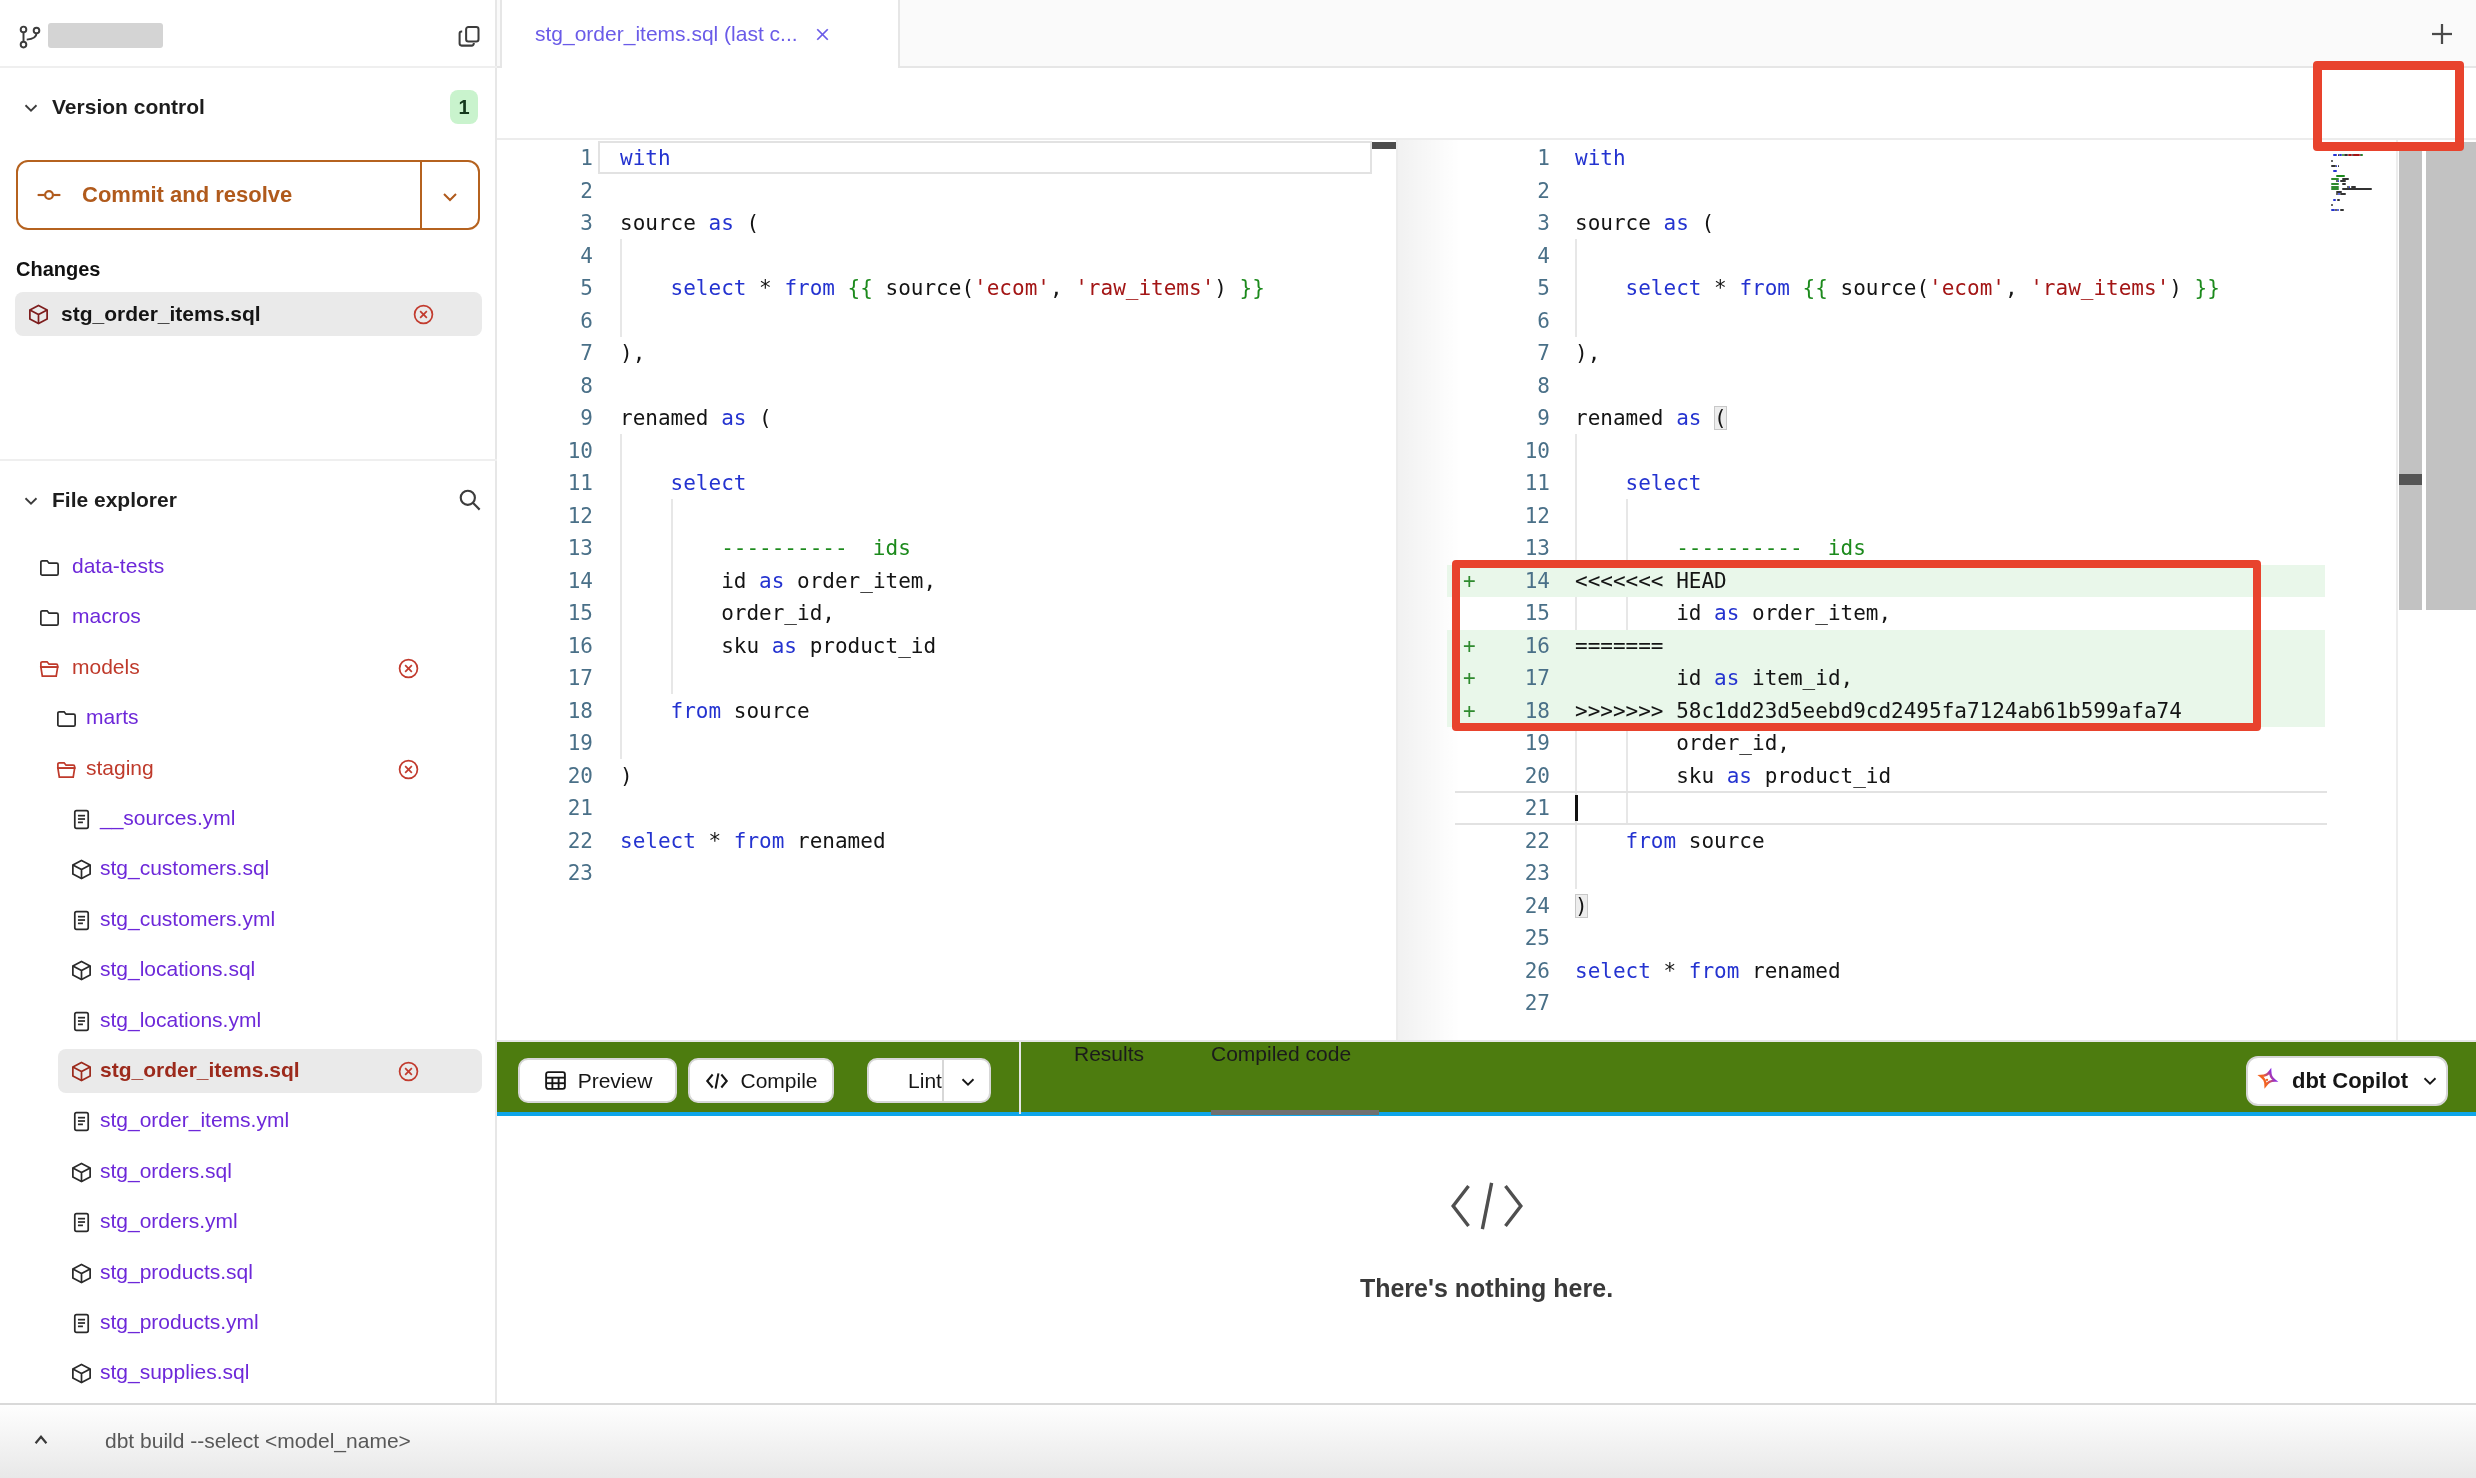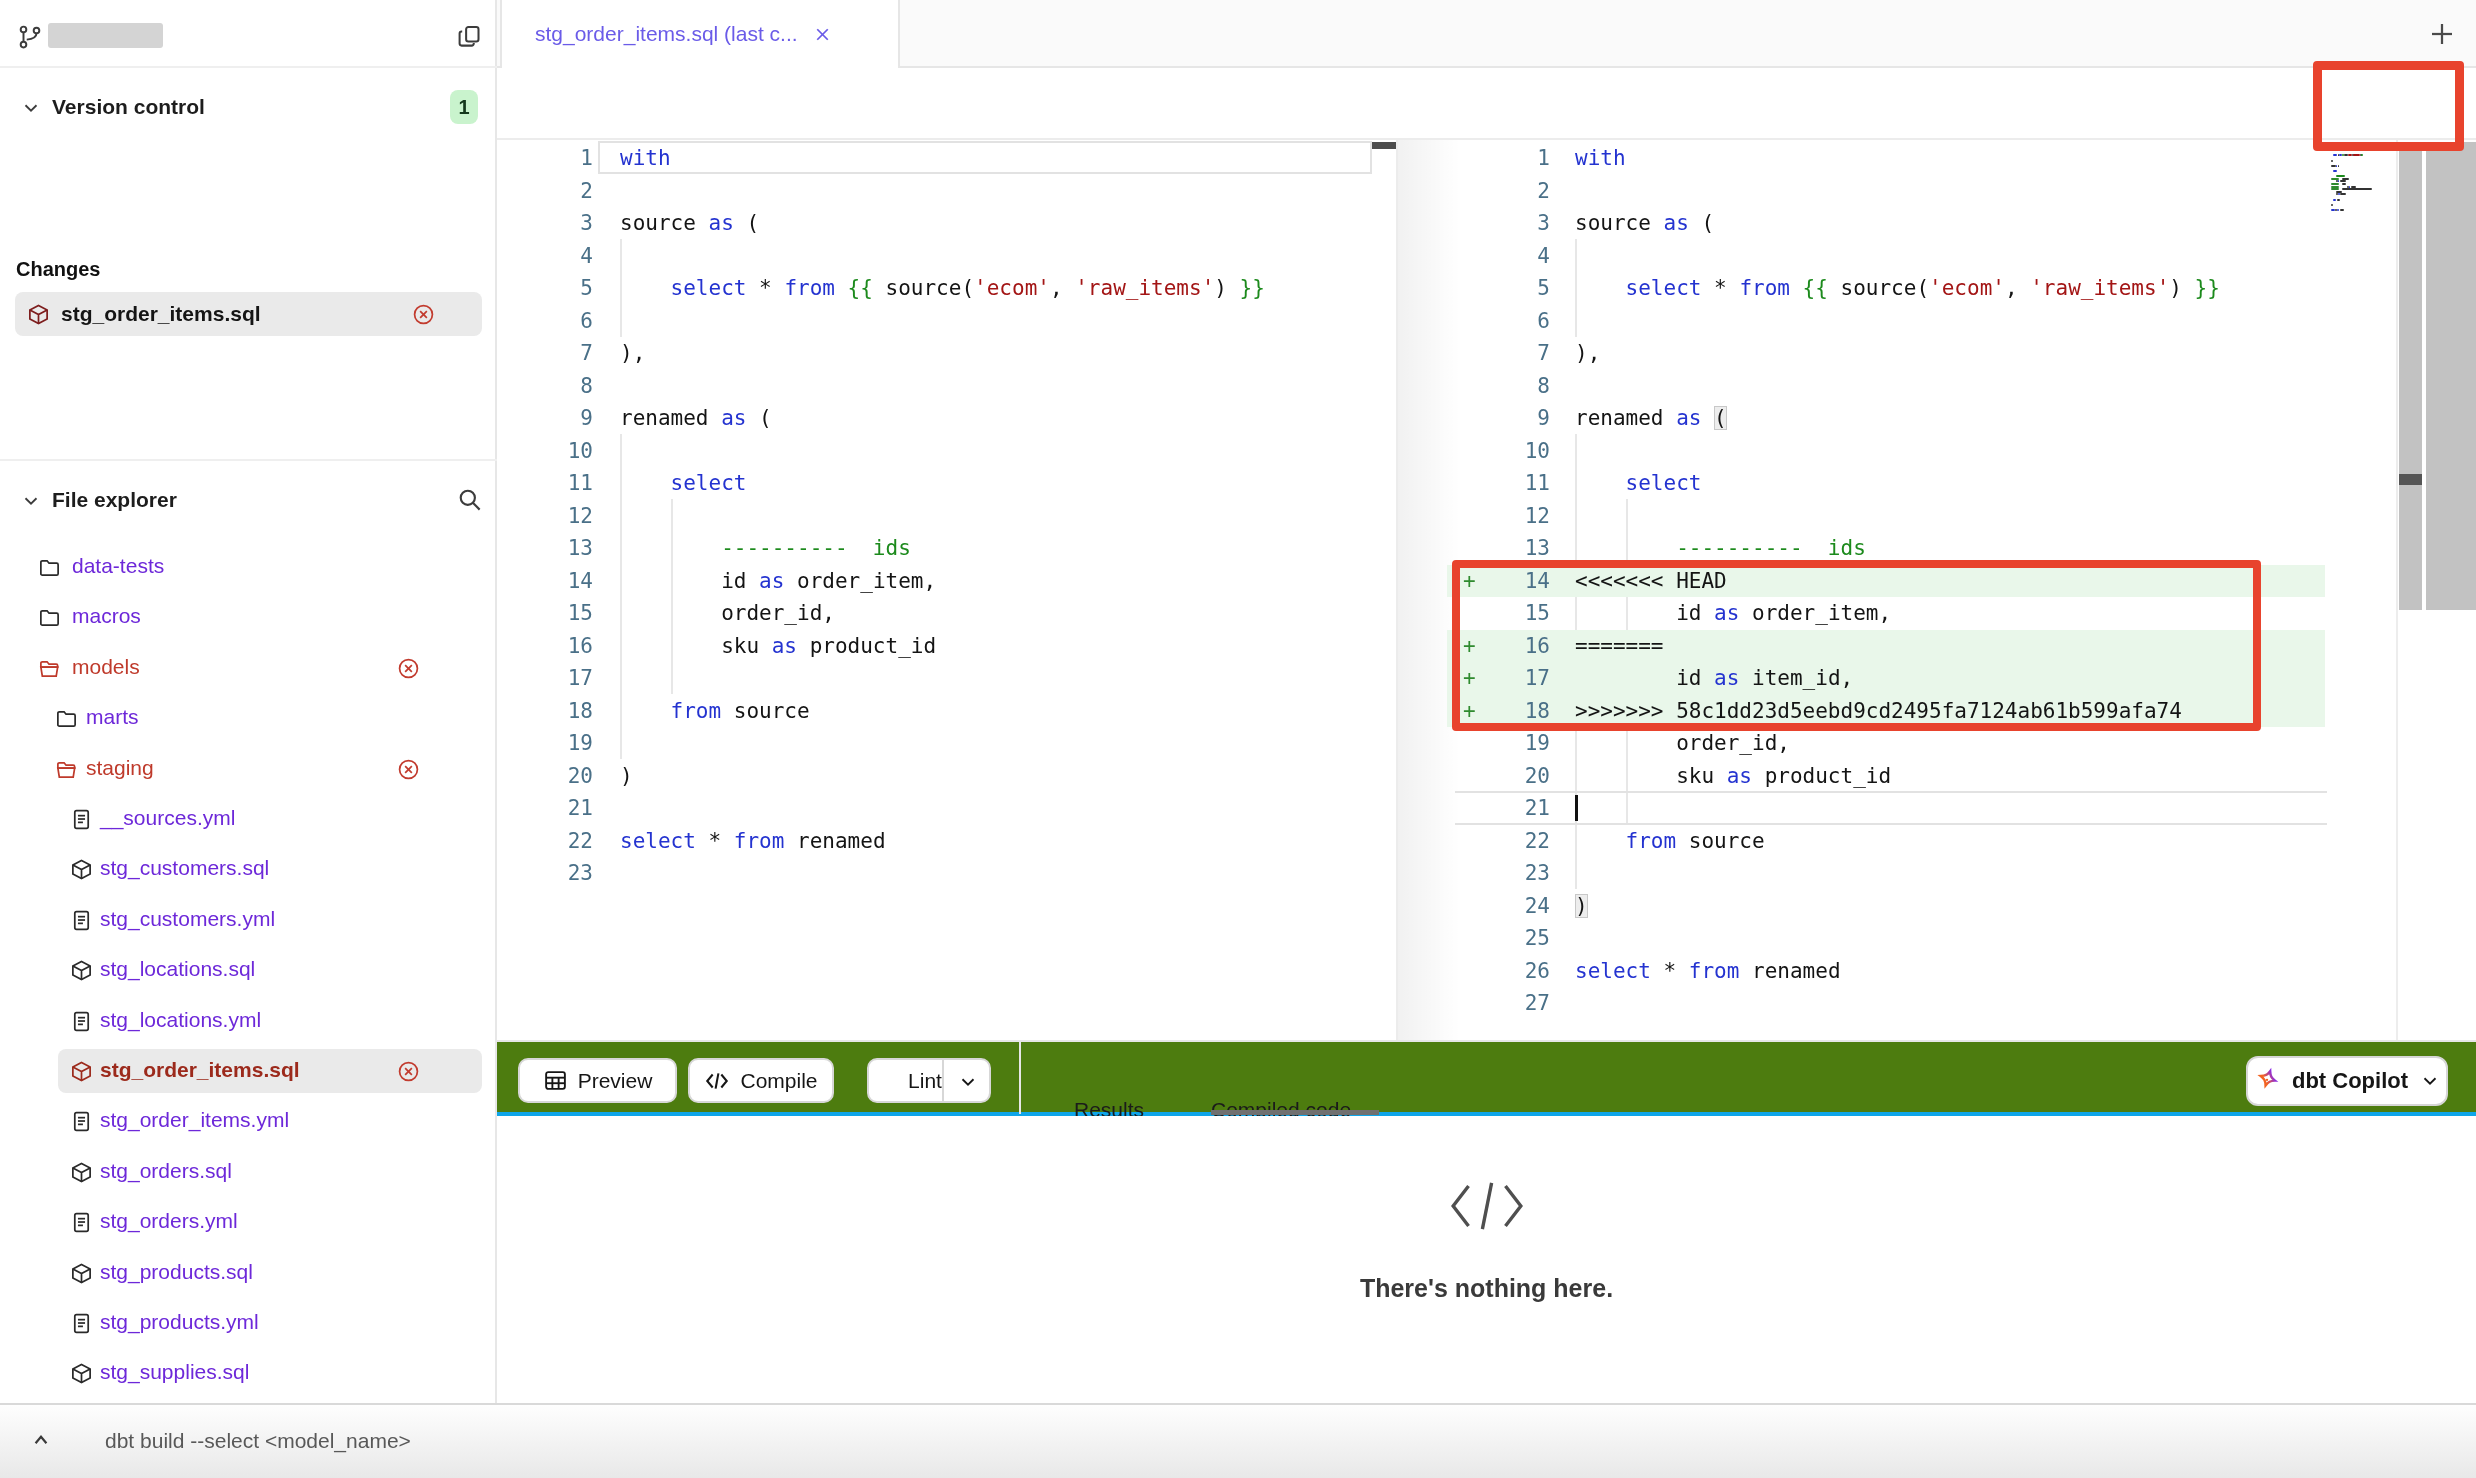--- a/index.html
+++ b/index.html
@@ -53,21 +53,21 @@
   .addbg{position:absolute;left:950px;width:878px;height:32.5px;background:#e9f7ea;}
   .guide{position:absolute;width:0;border-left:2px solid #e7e7e7;}
   #minimap{left:1833px;top:0;width:66px;height:902px;cursor:pointer;}
   .mm{position:absolute;height:2px;border-radius:1px;}
   
   #toolbar{left:0;top:1040px;width:1979px;height:76px;background:#4d7c0f;border-top:2px solid #e6e6e6;
       border-bottom:4px solid #0ea5e9;box-sizing:border-box;}
   .tbtn{position:absolute;top:16px;height:45px;border:2px solid #d7d7d7;border-radius:10px;background:#fff;
       box-sizing:border-box;display:flex;align-items:center;justify-content:center;gap:10px;
       font-size:21px;color:#161616;cursor:pointer;}
-  .restab{position:absolute;top:0;height:80px;display:flex;align-items:flex-end;font-size:21px;color:#1b1b1b;cursor:pointer;}
+  .restab{position:absolute;top:0;height:80px;display:flex;align-items:flex-start;font-size:21px;color:#1b1b1b;cursor:pointer;}
   #copilot-btn{position:absolute;left:1749px;top:14px;width:202px;height:50px;border:2px solid #d6d6d6;border-radius:12px;
       background:#fff;box-sizing:border-box;display:flex;align-items:center;justify-content:center;gap:11px;
       font-size:22px;font-weight:600;color:#161616;cursor:pointer;}
   
   #results-panel{left:0;top:1116px;width:1979px;height:287px;background:#fff;}
   #empty-title{font-size:25px;font-weight:700;color:#3a3a3a;text-align:center;}
   #empty-sub{font-size:22px;color:#6b6b6b;text-align:center;}
   
   #bottombar{left:0;top:1403px;width:2476px;height:75px;background:linear-gradient(#fefefe,#e8e8e8);
       border-top:2px solid #d9d9d9;box-sizing:border-box;}
@@ -96,20 +96,36 @@
   <div class="abs hdiv" style="top:66px;"></div>
 
   <span class="abs" style="left:20px;top:97px;cursor:pointer;">
     <svg width="22" height="22" viewBox="0 0 24 24" fill="none" stroke="#3c3c3c" stroke-width="2">
         <polyline points="6 9 12 15 18 9"></polyline>
       </svg>
   </span>
   <div class="abs sec-title" style="left:52px;top:95px;">Version control</div>
   <div class="abs badge" style="left:450px;top:90px;width:28px;height:34px;">1</div>
 
+  <div id="commit-btn" class="abs">
+    <span style="margin-left:18px;">
+      <svg width="26" height="26" viewBox="0 0 24 24" fill="none" stroke="#b05a1c" stroke-width="2">
+        <line x1="1.5" y1="12" x2="8" y2="12"></line>
+          <circle cx="12" cy="12" r="3.6"></circle>
+          <line x1="16" y1="12" x2="22.5" y2="12"></line>
+        </svg>
+    </span>
+    <span class="lbl">Commit and resolve</span>
+    <span class="split"></span>
+    <span class="abs" style="right:16px;top:23px;">
+      <svg width="24" height="24" viewBox="0 0 24 24" fill="none" stroke="#b05a1c" stroke-width="2">
+          <polyline points="6 9 12 15 18 9"></polyline>
+        </svg>
+    </span>
+  </div>
 
   <div class="abs changes-lbl" style="left:16px;top:258px;">Changes</div>
   <div class="abs chg-row">
     <span style="margin-left:12px;">
       <svg width="23" height="23" viewBox="0 0 24 24" fill="none" stroke="#7d1d1d" stroke-width="1.8">
         <polygon points="12 2.5 21 7.3 21 16.7 12 21.5 3 16.7 3 7.3"></polygon>
           <path d="M3 7.3 12 12l9-4.7M12 12v9.5"></path>
         </svg>
     </span>
     <span class="nm">stg_order_items.sql</span>

